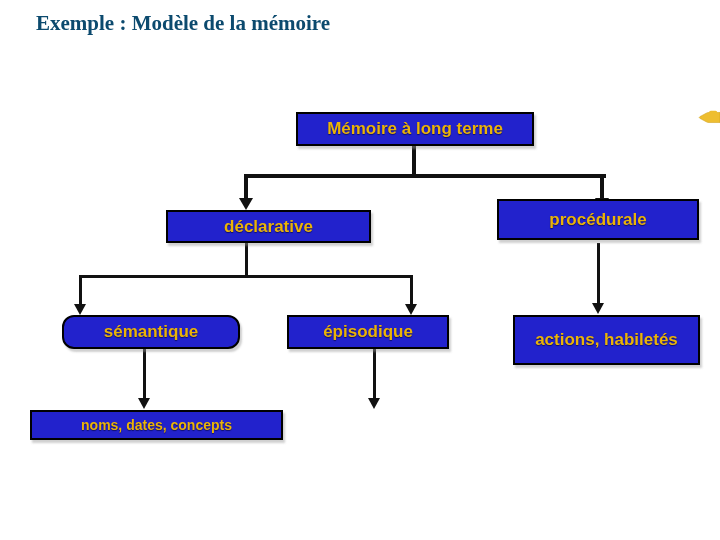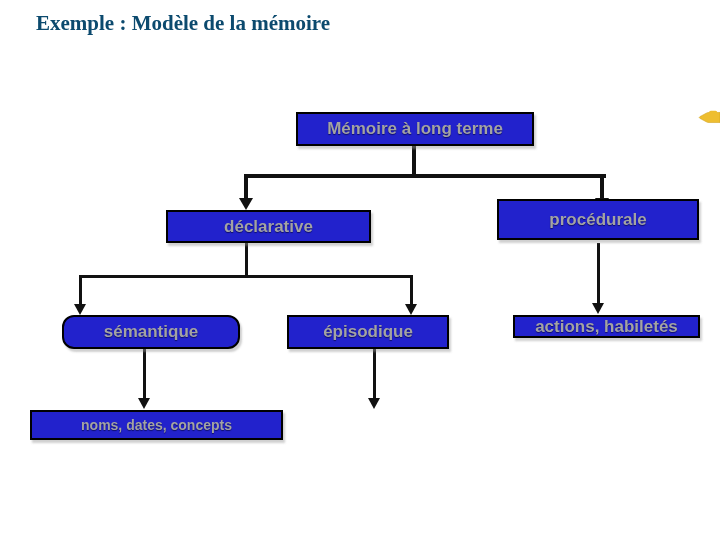--- a/index.html
+++ b/index.html
@@ -25,21 +25,21 @@
     font-weight: bold;
     font-size: 21px;
     color: #0c4a6e;
     white-space: nowrap;
   }
   .node {
     position: absolute;
     background: #2222cc;
     border: 2px solid #000000;
     box-sizing: border-box;
-    color: #a3a3a3;
+    color: #eab308;
     font-weight: bold;
     font-size: 17px;
     display: flex;
     align-items: center;
     justify-content: center;
     text-align: center;
     white-space: nowrap;
     box-shadow: 2px 3px 2px rgba(150,150,150,0.45);
     text-shadow: 0 1px 1px rgba(0,0,40,0.6);
   }
@@ -104,21 +104,21 @@
   <div class="node" style="left:296px; top:112px; width:238px; height:34px;">Mémoire à long terme</div>
 
   <div class="node" style="left:150px; top:210px; width:205px; height:33px;margin-left:16px;">déclarative</div>
 
   <div class="node" style="left:497px; top:199px; width:202px; height:41px;">procédurale</div>
 
   <div class="node" style="left:62px; top:315px; width:178px; height:34px;border-radius:12px;">sémantique</div>
 
   <div class="node" style="left:287px; top:315px; width:162px; height:34px;">épisodique</div>
 
-  <div class="node" style="left:513px; top:315px; width:187px; height:23px;">actions, habiletés</div>
+  <div class="node" style="left:513px; top:315px; width:187px; height:50px;">actions, habiletés</div>
 
   <div class="node" style="left:30px; top:410px; width:253px; height:30px; font-size:14px;">noms, dates, concepts</div>
 
 
   <svg class="pointer-icon" viewBox="0 0 24 17">
     <path d="M24 3 h-12 q-2 0 -3 0.8 L2 7.6 q-1.4 0.9 0 1.8 L9 13.2 q1 0.8 3 0.8 h12 z" fill="#eebe30" stroke="#cf9d14" stroke-width="0.6"></path>
     <rect x="12" y="1" width="9" height="4" rx="2" fill="#eebe30"></rect>
   </svg>
 
 </div>

